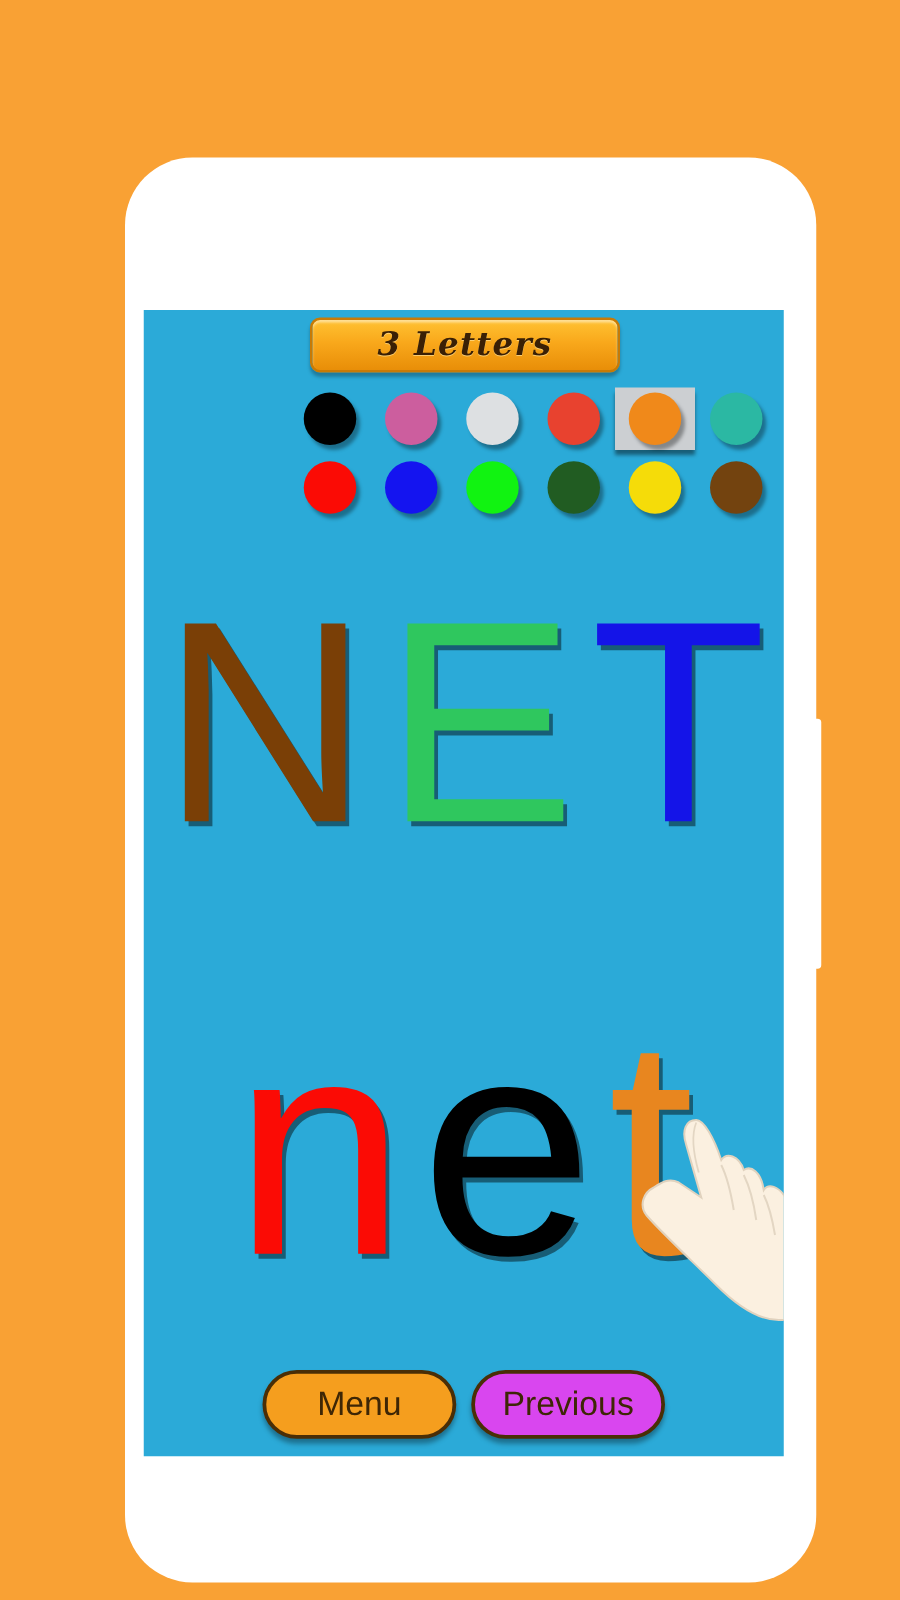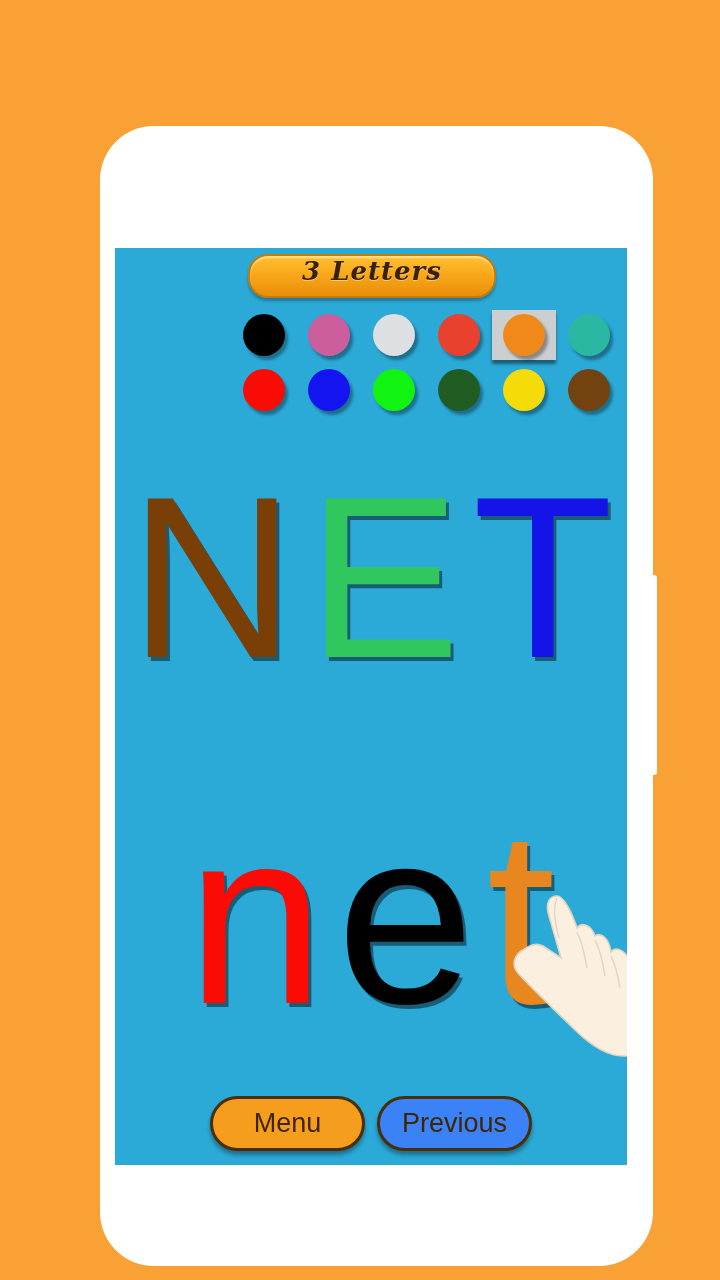--- a/index.html
+++ b/index.html
@@ -48,26 +48,26 @@
     overflow: hidden;
   }
 
   
   #title-button {
     position: absolute;
     left: 133px;
     top: 6px;
     width: 248px;
     height: 44px;
-    border-radius: 20px;
+    border-radius: 8px;
     background: linear-gradient(180deg, #FFC232 0%, #F9A81B 45%, #E88E08 100%);
     border: 2px solid #C87A05;
     box-shadow: 0 3px 3px rgba(0,0,0,0.28), inset 0 2px 2px rgba(255,255,255,0.5);
     display: flex;
-    align-items: flex-start;
+    align-items: center;
     justify-content: center;
   }
 
   #title-text {
     font-family: "DejaVu Serif", serif;
     font-weight: bold;
     font-style: italic;
     font-size: 26px;
     letter-spacing: 1px;
     color: #3A2005;
@@ -240,17 +240,17 @@
       <path d="M108 56 C112 64 116 78 118 92" fill="none" stroke="#E3D6C3" stroke-width="1.6"></path>
       <path d="M124 72 C128 80 131 92 133 104" fill="none" stroke="#E3D6C3" stroke-width="1.6"></path>
       <path d="M70 14 C66 24 68 40 72 54" fill="none" stroke="#E3D6C3" stroke-width="1.4"></path>
     </g>
   </svg>
 
   <div id="bottom-nav">
       <div class="nav-button" style="background: rgb(245, 158, 30);">
         <span class="nav-label" style="color: rgb(62, 38, 5);">Menu</span>
       </div>
-      <div class="nav-button" style="background: #3b82f6;">
+      <div class="nav-button" style="background: #d946ef;">
         <span class="nav-label" style="color: rgb(62, 38, 5);">Previous</span>
       </div>
     </div>
 </div>
 
 </body></html>

